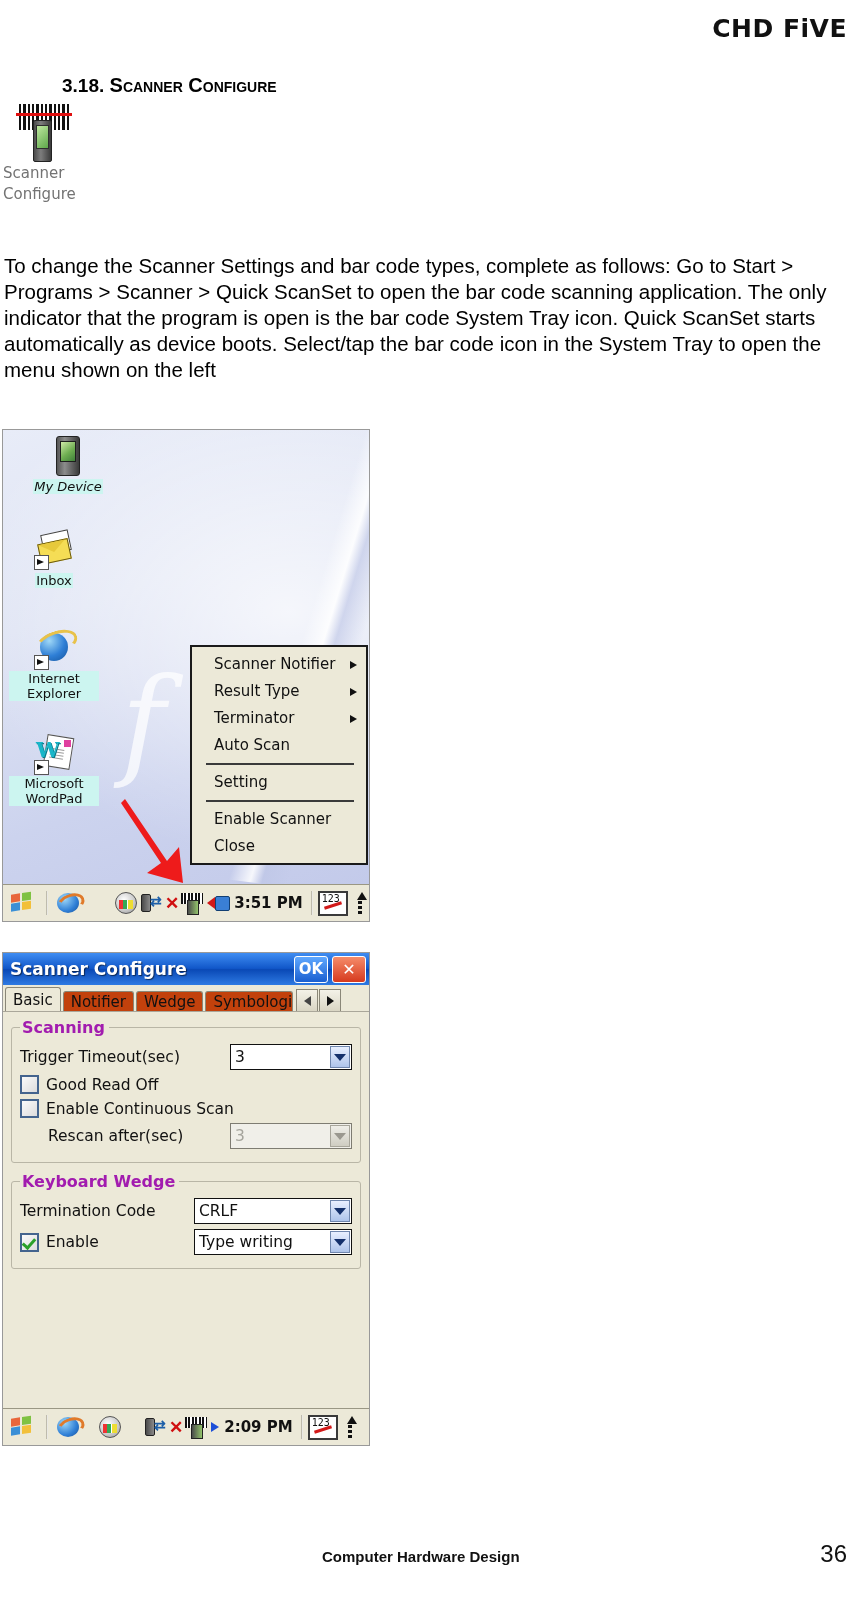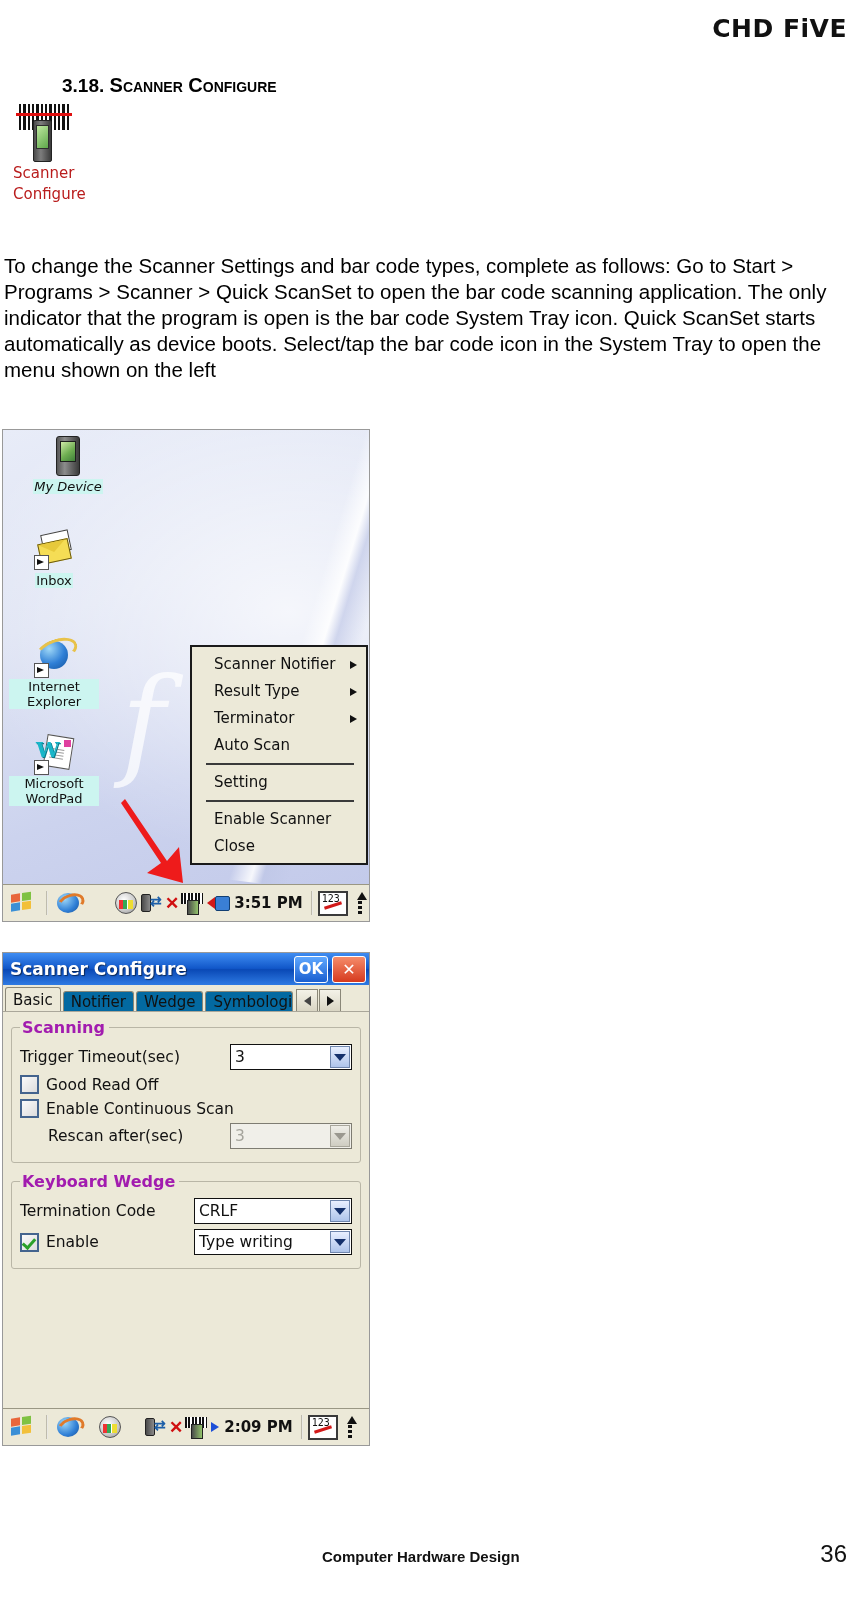--- a/index.html
+++ b/index.html
@@ -100,23 +100,23 @@
     top: 4px;
     width: 11px;
     height: 22px;
     background: linear-gradient(135deg, #bfe8a0, #5ea84a);
     border: 1px solid #2d2d2d;
   }
   .app-icon-label {
     font-family: "DejaVu Sans", sans-serif;
     font-size: 15px;
     line-height: 19px;
-    color: #b91c1c;
+    color: #737373;
     margin-top: 2px;
-    margin-left: 10px;
+    margin-left: 0px;
   }
 
   
   .body-text {
     position: absolute;
     left: 4px;
     top: 232px;
     width: 846px;
     font-size: 20.5px;
     line-height: 26px;
@@ -448,21 +448,21 @@
     height: 28px;
     display: flex;
     align-items: flex-end;
     box-sizing: border-box;
     padding-left: 2px;
   }
   .tab {
     font-family: "DejaVu Sans", sans-serif;
     font-size: 15px;
     color: #111;
-    background: #0369a1;
+    background: #c2410c;
     border: 1px solid #8a8778;
     border-bottom: none;
     border-radius: 3px 3px 0 0;
     padding: 2px 7px 3px 7px;
     margin-right: 2px;
     height: 22px;
     box-sizing: border-box;
     white-space: nowrap;
     line-height: 17px;
   }
@@ -643,21 +643,21 @@
 
     <div class="desk-icon" style="left:6px; top:100px;">
       <div class="glyph g-inbox">
         <div class="env-back"></div>
         <div class="env-front"></div>
         <div class="shortcut-arrow"></div>
       </div>
       <span class="cap">Inbox</span>
     </div>
 
-    <div class="desk-icon" style="left:6px; top:208px;">
+    <div class="desk-icon" style="left:6px; top:200px;">
       <div class="glyph g-ie">
         <div class="ball"></div>
         <div class="swirl"></div>
         <div class="shortcut-arrow"></div>
       </div>
       <span class="cap">Internet Explorer</span>
     </div>
 
     <div class="desk-icon" style="left:6px; top:305px;">
       <div class="glyph g-wp">

